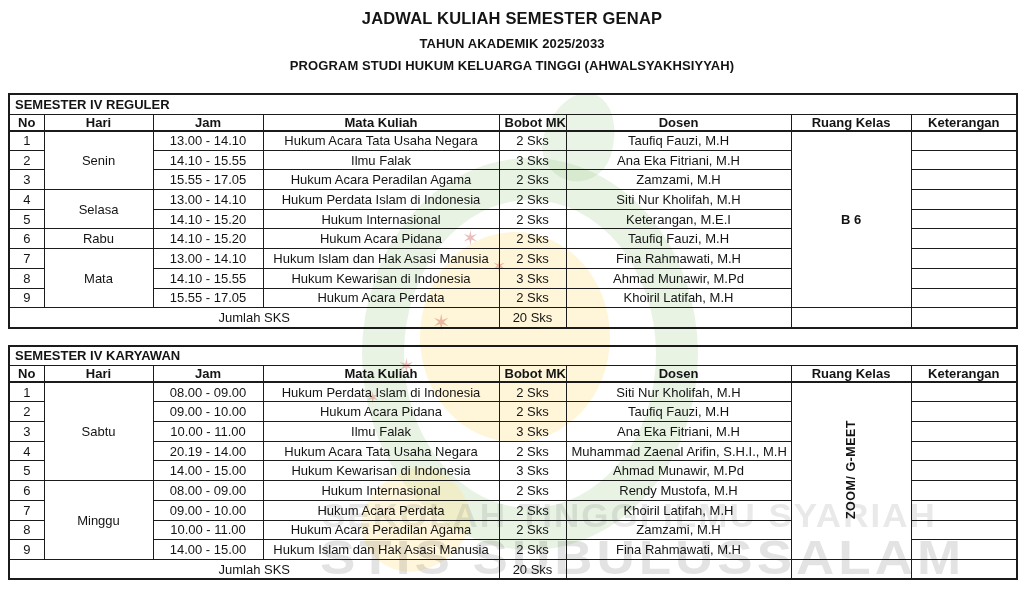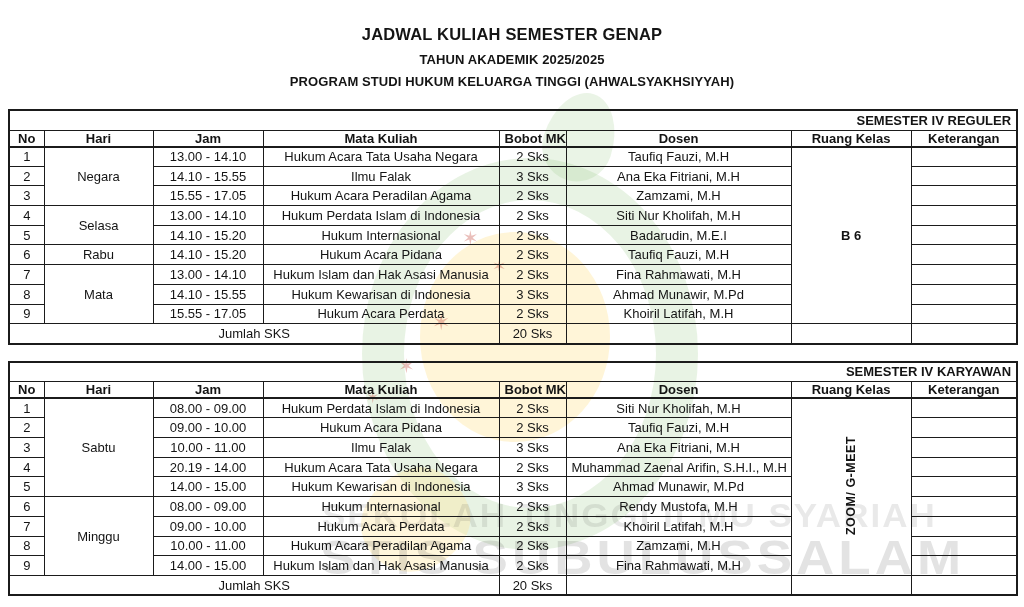--- a/index.html
+++ b/index.html
@@ -7,42 +7,42 @@
   body {
     width: 1024px; height: 607px;
     background: #ffffff;
     font-family: "Liberation Sans", sans-serif;
     color: #141414;
     overflow: hidden;
     position: relative;
   }
 
   
-  .page-header { text-align: center; padding-top: 25px; position: relative; z-index: 2; }
+  .page-header { text-align: center; padding-top: 9px; position: relative; z-index: 2; }
   .page-header .title   { font-size: 16.5px; font-weight: bold; margin: 0 0 8px 0; letter-spacing: .2px; }
   .page-header .subtitle { font-size: 13px; font-weight: bold; margin: 0 0 7px 0; letter-spacing: .1px; }
 
   
   main { position: relative; z-index: 1; padding: 0 8px; margin-top: 20px; }
   table.sched {
     border-collapse: collapse;
     table-layout: fixed;
     width: 1008px;
     border: 2px solid #1b1b1b;
     background: transparent;
   }
   .sched th, .sched td {
     border: 1.5px solid #1b1b1b;
     font-size: 13px;
     padding: 0 5px;
     overflow: hidden;
     white-space: nowrap;
     background: transparent;
   }
-  .tbl-title-cell { height: 20px; font-size: 13.5px; font-weight: bold; text-align: right; border-bottom: 2px solid #1b1b1b; }
+  .tbl-title-cell { height: 20px; font-size: 13.5px; font-weight: bold; text-align: left; border-bottom: 2px solid #1b1b1b; }
   .col-head th { height: 16px; font-weight: bold; text-align: center; border-bottom: 2px solid #1b1b1b; }
   .sched tbody tr { height: 19.7px; }
   .sched tfoot tr { height: 20px; }
   td.c { text-align: center; }
   td.l { text-align: center; }
   td.room { text-align: center; vertical-align: middle; font-weight: bold; }
   .vert {
     display: inline-block;
     writing-mode: vertical-rl;
     transform: rotate(180deg);
@@ -107,21 +107,21 @@
   <span class="wm-star" style="left:492px; top:258px; font-size:17px;">✶</span>
   <span class="wm-star" style="left:432px; top:312px; font-size:22px;">✶</span>
   <span class="wm-star" style="left:398px; top:356px;">✶</span>
   <span class="wm-star" style="left:366px; top:390px; font-size:16px;">✶</span>
   <div class="wm-text1">SEKOLAH TINGGI ILMU SYARIAH</div>
   <div class="wm-text2">STIS SUBULUSSALAM</div>
 </div>
 
 <header class="page-header">
   <p class="title">JADWAL KULIAH SEMESTER GENAP</p>
-  <p class="subtitle">TAHUN AKADEMIK 2025/2025</p>
+  <p class="subtitle">TAHUN AKADEMIK 2025/2033</p>
   <p class="subtitle">PROGRAM STUDI HUKUM KELUARGA TINGGI (AHWALSYAKHSIYYAH)</p>
 </header>
 
 <main>
 
   <table class="sched">
     <colgroup>
       <col style="width:35px">
         <col style="width:109px">
         <col style="width:110px">
@@ -142,21 +142,21 @@
         <th>Mata Kuliah</th>
         <th>Bobot MK</th>
         <th>Dosen</th>
         <th>Ruang Kelas</th>
         <th>Keterangan</th>
       </tr>
     </thead>
     <tbody>
         <tr>
           <td class="c">1</td>
-          <td class="c" rowspan="3">Negara</td>
+          <td class="c" rowspan="3">Senin</td>
           <td class="c">13.00 - 14.10</td>
           <td class="l">Hukum Acara Tata Usaha Negara</td>
           <td class="c">2 Sks</td>
           <td class="l">Taufiq Fauzi, M.H</td>
           <td class="room" rowspan="9"><span class="roomtxt">B 6</span></td>
           <td></td>
         </tr>
         <tr>
           <td class="c">2</td>
           <td class="c">14.10 - 15.55</td>
@@ -180,21 +180,21 @@
           <td class="l">Hukum Perdata Islam di Indonesia</td>
           <td class="c">2 Sks</td>
           <td class="l">Siti Nur Kholifah, M.H</td>
           <td></td>
         </tr>
         <tr>
           <td class="c">5</td>
           <td class="c">14.10 - 15.20</td>
           <td class="l">Hukum Internasional</td>
           <td class="c">2 Sks</td>
-          <td class="l">Badarudin, M.E.I</td>
+          <td class="l">Keterangan, M.E.I</td>
           <td></td>
         </tr>
         <tr>
           <td class="c">6</td>
           <td class="c" rowspan="1">Rabu</td>
           <td class="c">14.10 - 15.20</td>
           <td class="l">Hukum Acara Pidana</td>
           <td class="c">2 Sks</td>
           <td class="l">Taufiq Fauzi, M.H</td>
           <td></td>

